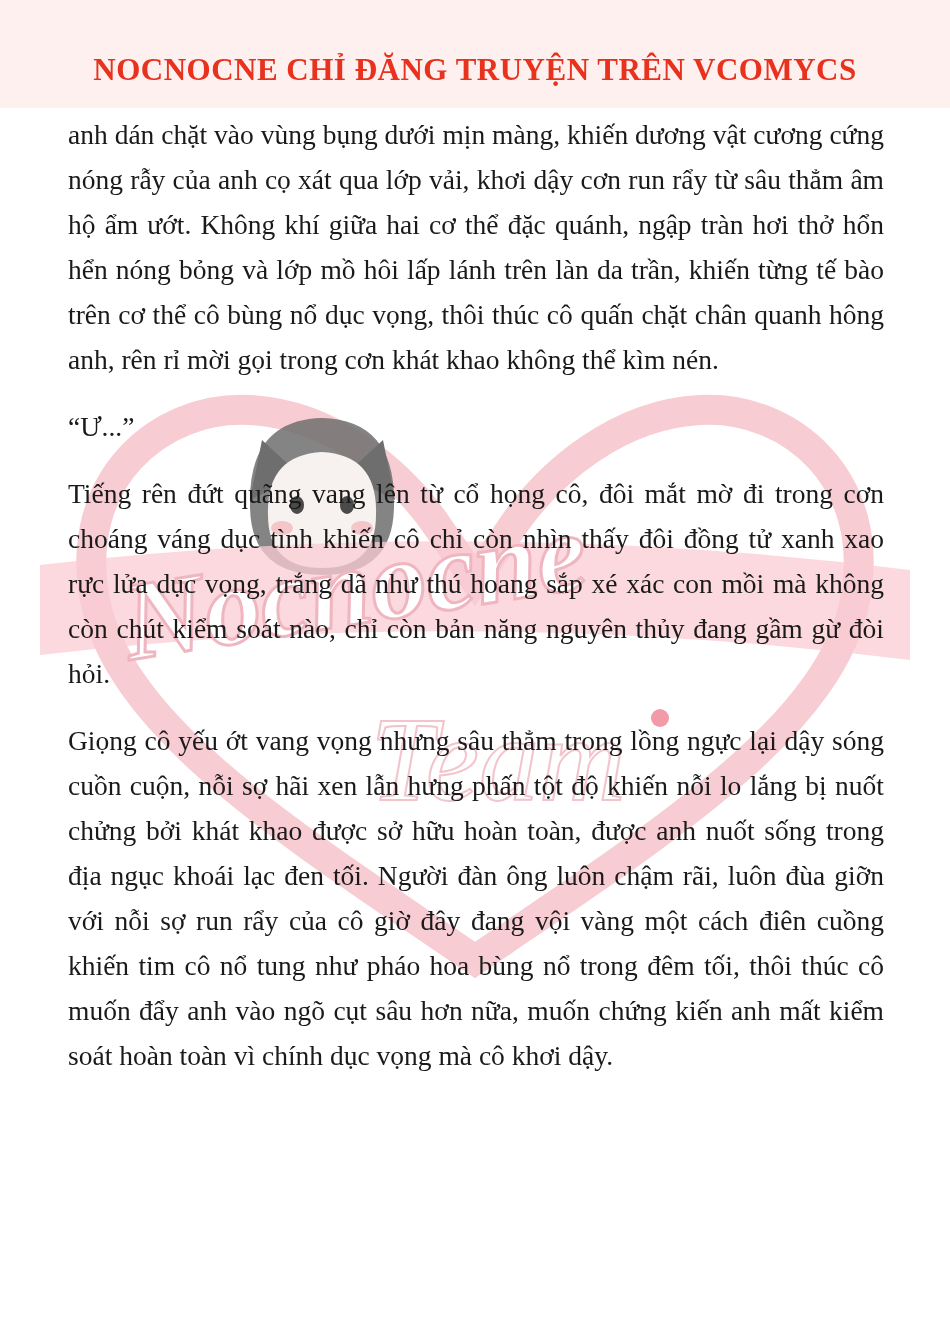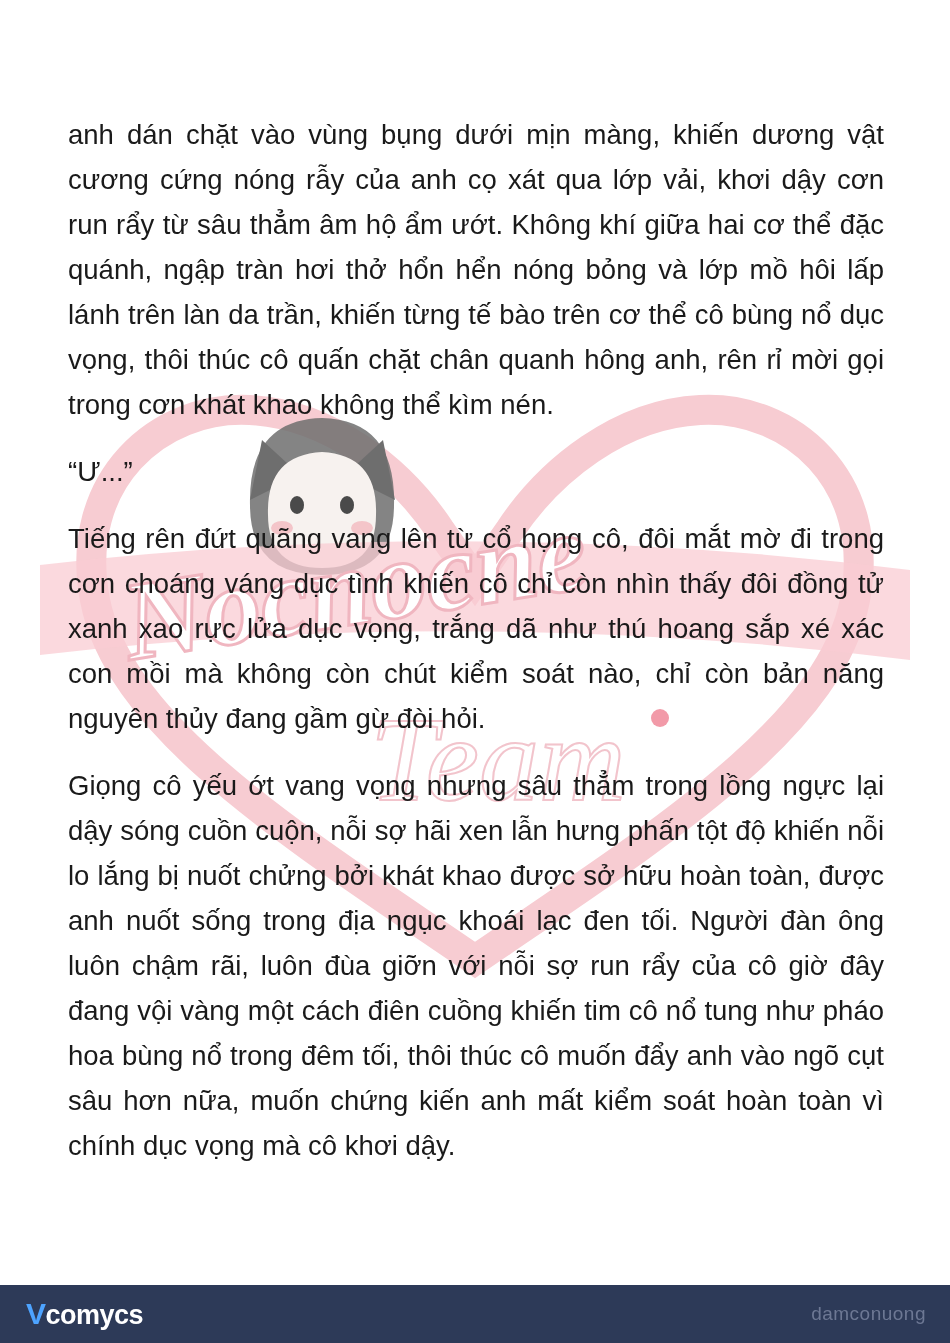--- a/index.html
+++ b/index.html
@@ -60,21 +60,21 @@
 
   
   .content {
     position: absolute;
     left: 68px;
     top: 112px;
     width: 816px;
     z-index: 1;
   }
   .para {
-    font-family: Liberation Sans, sans-serif;
+    font-family: Liberation Serif, serif;
     font-size: 27.5px;
     line-height: 45px;
     color: #1a1a1a;
     text-align: justify;
     margin: 0 0 22px 0;
     text-justify: inter-word;
   }
   .para.short {
     text-align: left;
   }
@@ -135,26 +135,25 @@
       </g>
 
       <path d="M40 265 Q 470 215 910 270 L 910 360 Q 470 305 40 355 Z" fill="#f9ccd3" opacity="0.75"></path>
 
       <text x="130" y="360" font-family="Liberation Serif, serif" font-size="112" font-style="italic" font-weight="bold" fill="#ffffff" stroke="#f0b6c0" stroke-width="3" transform="rotate(-9 130 360)">Nocnocne</text>
       <text x="370" y="500" font-family="Liberation Serif, serif" font-size="120" font-style="italic" fill="#ffffff" stroke="#f2c4cc" stroke-width="2">Team</text>
       <circle cx="660" cy="418" r="9" fill="#f29aa8"></circle>
     </svg>
   </div>
 
+  <div class="header">
+    <div class="header-title">NOCNOCNE CHỈ ĐĂNG TRUYỆN TRÊN VCOMYCS</div>
+  </div>
 
   <div class="content">
     <p class="para">anh dán chặt vào vùng bụng dưới mịn màng, khiến dương vật cương cứng nóng rẫy của anh cọ xát qua lớp vải, khơi dậy cơn run rẩy từ sâu thẳm âm hộ ẩm ướt. Không khí giữa hai cơ thể đặc quánh, ngập tràn hơi thở hổn hển nóng bỏng và lớp mồ hôi lấp lánh trên làn da trần, khiến từng tế bào trên cơ thể cô bùng nổ dục vọng, thôi thúc cô quấn chặt chân quanh hông anh, rên rỉ mời gọi trong cơn khát khao không thể kìm nén.</p>
     <p class="para short">“Ư...”</p>
     <p class="para">Tiếng rên đứt quãng vang lên từ cổ họng cô, đôi mắt mờ đi trong cơn choáng váng dục tình khiến cô chỉ còn nhìn thấy đôi đồng tử xanh xao rực lửa dục vọng, trắng dã như thú hoang sắp xé xác con mồi mà không còn chút kiểm soát nào, chỉ còn bản năng nguyên thủy đang gầm gừ đòi hỏi.</p>
     <p class="para">Giọng cô yếu ớt vang vọng nhưng sâu thẳm trong lồng ngực lại dậy sóng cuồn cuộn, nỗi sợ hãi xen lẫn hưng phấn tột độ khiến nỗi lo lắng bị nuốt chửng bởi khát khao được sở hữu hoàn toàn, được anh nuốt sống trong địa ngục khoái lạc đen tối. Người đàn ông luôn chậm rãi, luôn đùa giỡn với nỗi sợ run rẩy của cô giờ đây đang vội vàng một cách điên cuồng khiến tim cô nổ tung như pháo hoa bùng nổ trong đêm tối, thôi thúc cô muốn đẩy anh vào ngõ cụt sâu hơn nữa, muốn chứng kiến anh mất kiểm soát hoàn toàn vì chính dục vọng mà cô khơi dậy.</p>
   </div>
 
-  <div class="footer">
-    <div class="footer-logo"><span class="v">V</span><span>comycs</span></div>
-    <div class="footer-right">damconuong</div>
-  </div>
 
 </div>
 
 </body></html>

